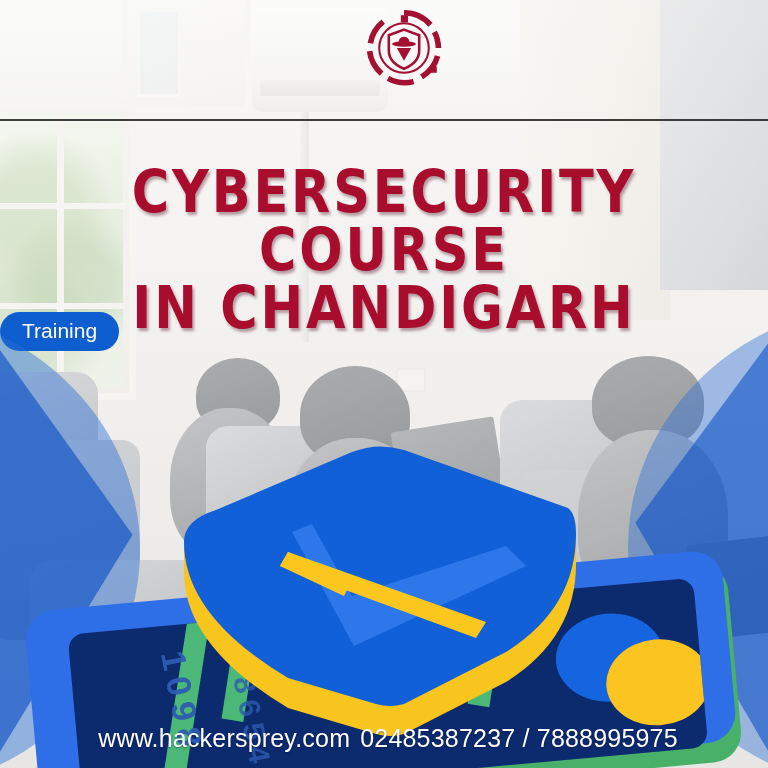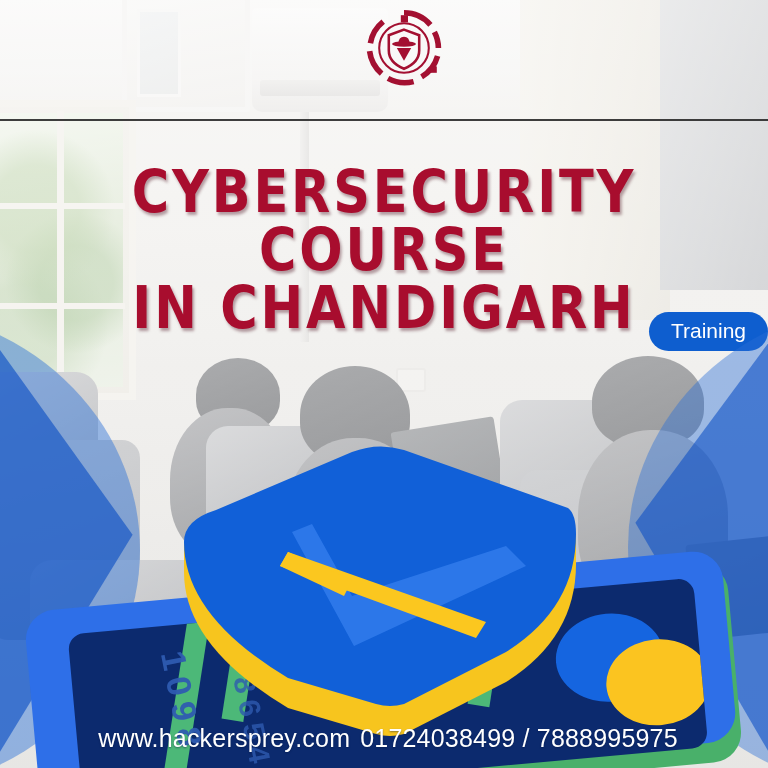--- a/index.html
+++ b/index.html
@@ -101,21 +101,21 @@
     line-height:58px;
     letter-spacing:3px;
     text-shadow:2px 3px 3px rgba(70,10,25,.38);
     transform:scaleX(.96);
   }
   .headline .l2{display:block;}
 
   
   .pills{
     position:absolute;left:0;right:0;top:312px;
-    display:flex;justify-content:flex-end;align-items:center;gap:47px;
+    display:flex;justify-content:space-between;align-items:center;gap:47px;
   }
   .pill{
     background:#0e5ecf;color:#fff;
     border-radius:22px;
     padding:8px 22px 9px;
     font-size:21px;line-height:22px;
     font-family:"Liberation Sans",sans-serif;
     white-space:nowrap;
   }
   .wedge-left{
@@ -296,16 +296,16 @@
                Q8 170 8 96 Z" fill="#1160d8"></path>
 
       <path d="M116 86 L136 78 L176 150 L330 100 L350 120 L178 200 Z" fill="#2f79ea" opacity="0.92"></path>
 
       <path d="M104 120 L112 106 L310 176 L300 192 Z" fill="#fbc71f"></path>
       <path d="M104 120 L112 106 L176 134 L168 150 Z" fill="#fbc71f"></path>
     </svg>
   </div>
 
   <div class="footer">
-    <span class="site">www.hackersprey.com</span><span>01724038499 / 7888995975</span>
+    <span class="site">www.hackersprey.com</span><span>02485387237 / 7888995975</span>
   </div>
 
 </div>
 
 </body></html>

